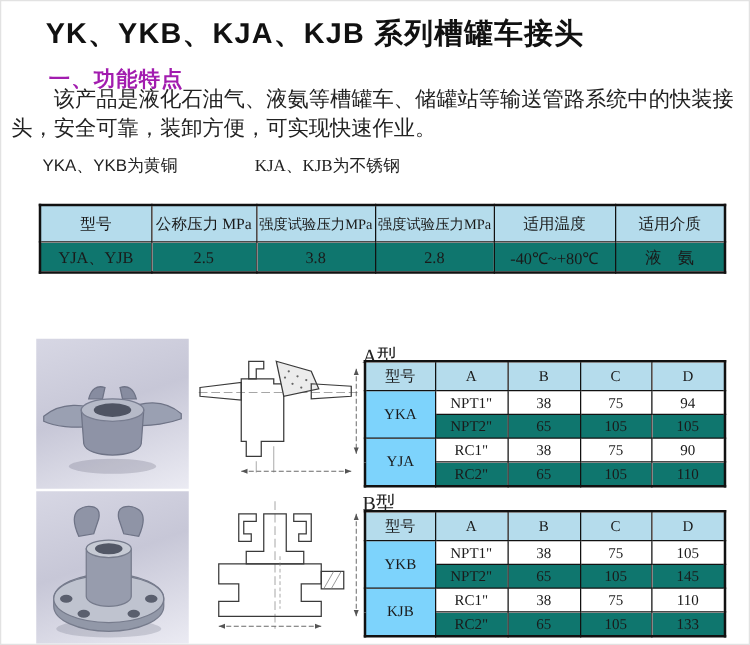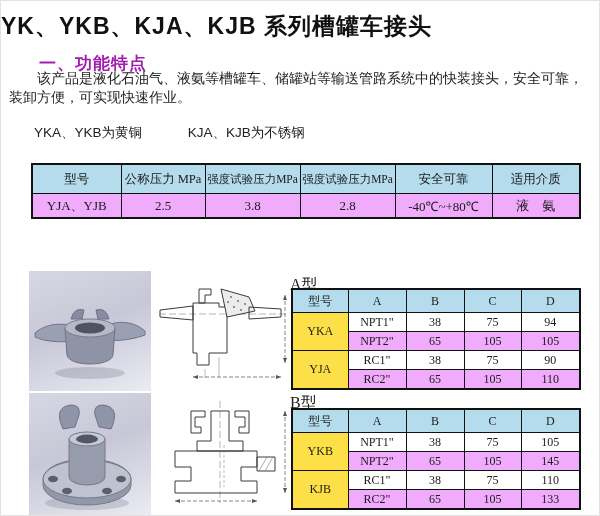--- a/index.html
+++ b/index.html
@@ -3,58 +3,59 @@
 <meta charset="utf-8">
 <style>
   html,body{margin:0;padding:0;background:#fff;}
   .page{
     position:relative;width:600px;height:516px;background:#ffffff;
     font-family:"Liberation Sans", sans-serif;color:#1a1a1a;overflow:hidden;
     border:1px solid #e2e2e2;box-sizing:border-box;
   }
   .title{
     position:absolute;left:0;top:10px;width:480px;margin:0;
-    font-size:23px;font-weight:bold;color:#111;
+    text-align:center;font-size:23px;font-weight:bold;color:#111;
     letter-spacing:1px;
+    padding-left:11px;
   }
   .red-h{
     position:absolute;font-size:17px;font-weight:bold;color:#a21caf;
     letter-spacing:1px;
   }
   .s1{left:38px;top:51px}
   .s2{left:38px;top:106px}
   .s3{left:38px;top:141px}
   .s4{left:38px;top:247px}
   .para{
     position:absolute;left:8px;top:68px;width:586px;margin:0;
-    font-size:14px;line-height:1.35;text-indent:2em;color:#222;
+    font-size:17px;line-height:1.35;text-indent:2em;color:#222;
   }
   .materials{
     position:absolute;left:33px;top:123px;font-size:13.5px;color:#222;
   }
-  .materials .gap{margin-left:42px;}
+  .materials .gap{margin-left:58px;font-family:Liberation Serif, serif;}
 
   table{border-collapse:collapse;table-layout:fixed;background:#fff;}
   th,td{border:1px solid #111;text-align:center;padding:0;overflow:hidden;}
   .perf{position:absolute;left:30px;top:162px;width:548px;border:2px solid #111;
         font-family:"Liberation Serif", serif;}
   .perf th{height:28px;background:#b5dcec;font-weight:normal;font-size:12.5px;}
   .perf th.small{font-size:11.5px;}
   .perf td{height:23px;font-size:13px;}
-  tr.yellow td{background:#f0abfc;}
+  tr.yellow td{background:#0f766e;}
 
   .type-label{position:absolute;font-size:16px;font-family:"Liberation Serif", serif;color:#222;}
   .label-a{left:289px;top:274px}
   .label-b{left:289px;top:392px}
   .dim{width:288px;border:2px solid #111;font-family:"Liberation Serif", serif;position:absolute;}
   .dim-a{left:290px;top:287px}
   .dim-b{left:290px;top:407px}
   .dim th{height:22px;background:#b5dcec;font-weight:normal;font-size:12px;}
   .dim td{height:18px;font-size:12px;}
-  .dim td.model{background:#fde047;}
+  .dim td.model{background:#7dd3fc;}
 
   .photo{
     position:absolute;width:122px;
     background:linear-gradient(160deg,#d7d7e4 0%,#c7c7d7 45%,#ebebf3 100%);
   }
   .photo-a{left:28px;top:270px;height:120px;}
   .photo-b{left:28px;top:392px;height:122px;}
   .drawing{position:absolute;background:#ffffff;}
   .drawing-a{left:156px;top:276px;width:134px;height:108px;}
   .drawing-b{left:160px;top:396px;width:130px;height:110px;}
@@ -84,21 +85,21 @@
         <col style="width:95px">
         <col style="width:97px">
         <col style="width:88px">
       </colgroup>
     <thead>
       <tr>
         <th>型号</th>
         <th>公称压力 MPa</th>
         <th class="small">强度试验压力MPa</th>
         <th class="small">强度试验压力MPa</th>
-        <th>安全可靠</th>
+        <th>适用温度</th>
         <th>适用介质</th>
       </tr>
     </thead>
     <tbody>
       <tr class="yellow">
         <td>YJA、YJB</td>
         <td>2.5</td>
         <td>3.8</td>
         <td>2.8</td>
         <td>-40℃~+80℃</td>

